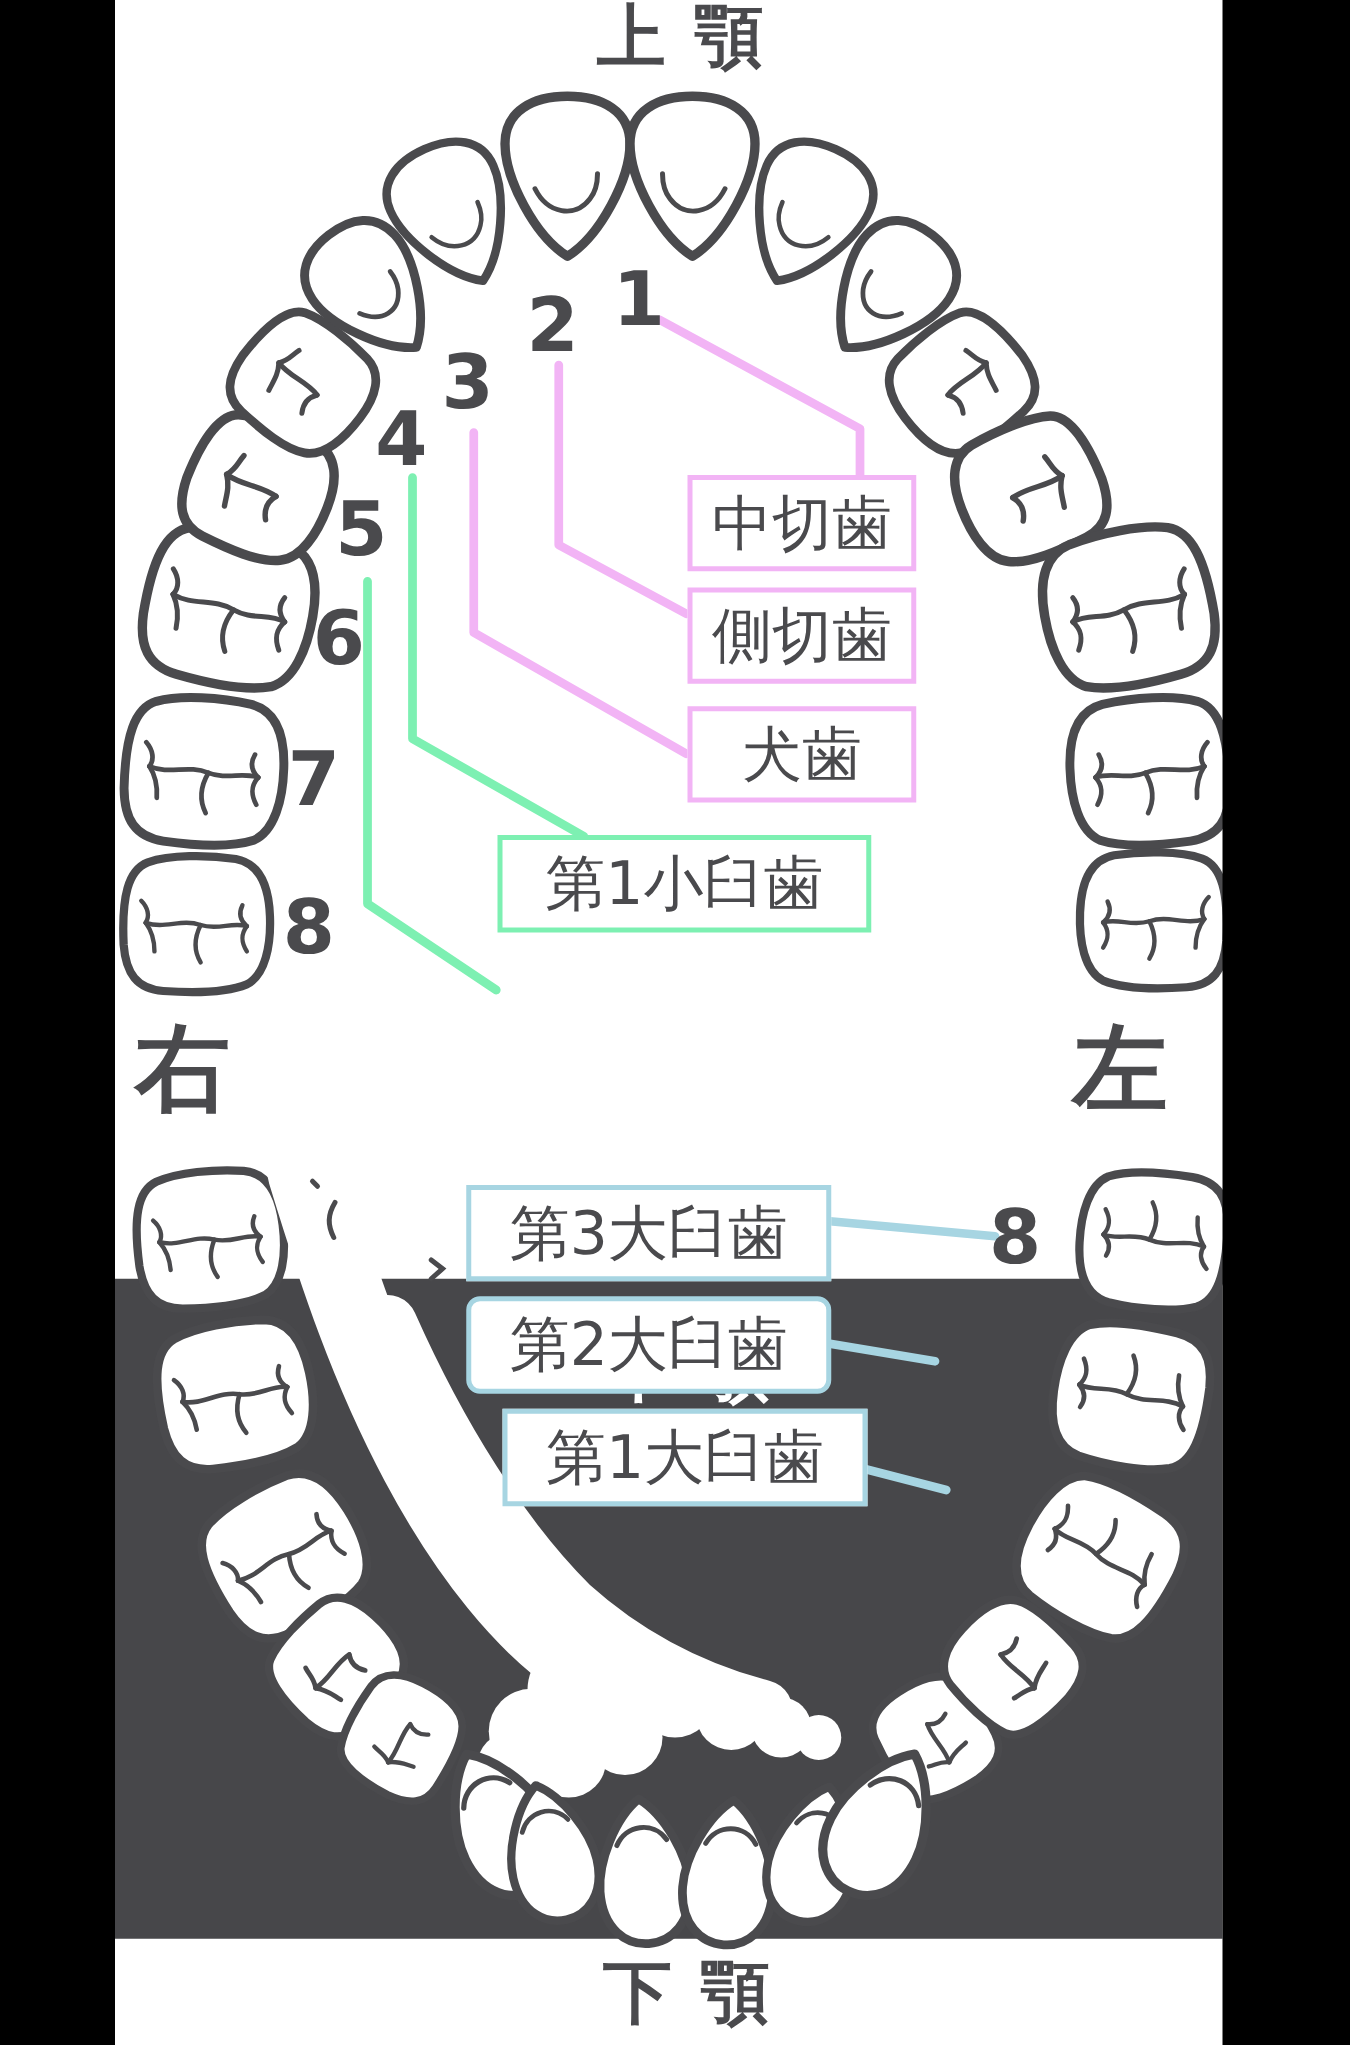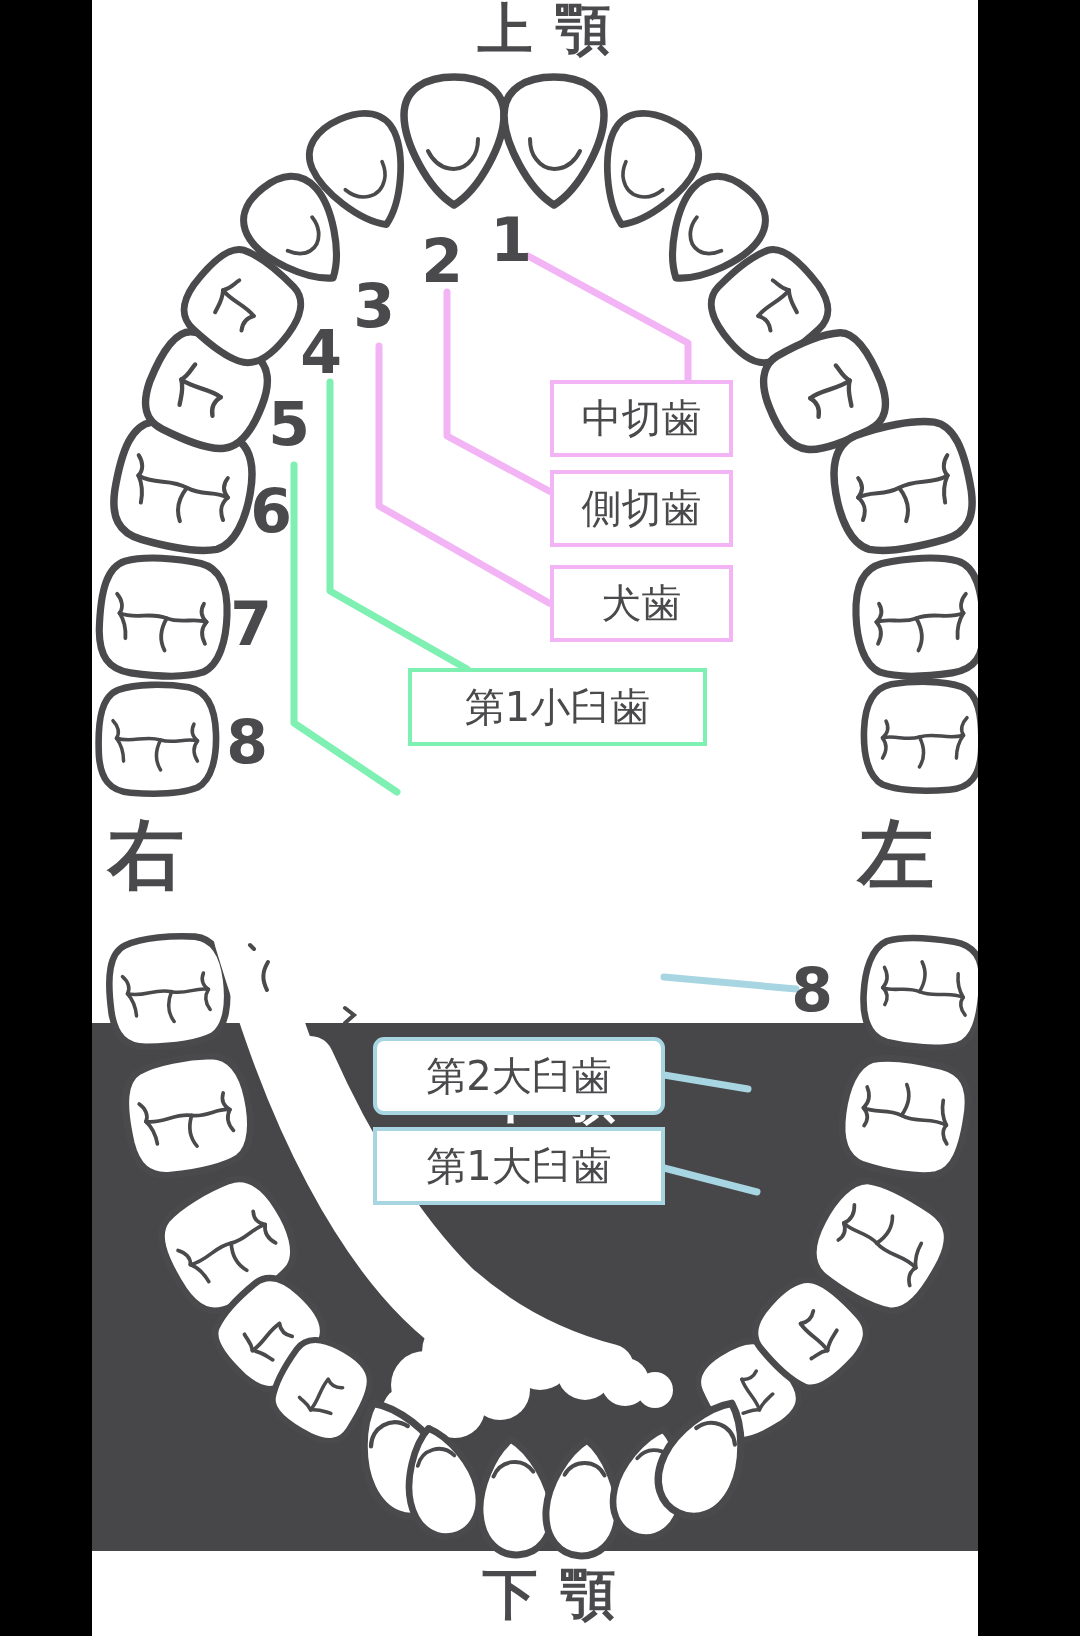--- a/index.html
+++ b/index.html
@@ -6,23 +6,23 @@
   #stage{position:relative;width:1080px;height:1636px;overflow:hidden;
          font-family:"DejaVu Sans","Liberation Sans",sans-serif;background:#fff;text-decoration:underline;}
   #stage svg{position:absolute;left:0;top:0;z-index:0;}
   .txt{position:absolute;color:#4a4a4d;z-index:3;white-space:nowrap;}
   .center{transform:translate(-50%,-50%);}
   .title{font-size:55px;font-weight:600;letter-spacing:2px;}
   .side{font-size:76px;font-weight:600;}
   .num{position:absolute;transform:translate(-50%,-50%);font-size:60px;font-weight:600;
        color:#4a4a4d;z-index:3;}
   .box{position:absolute;background:#fff;display:flex;align-items:center;justify-content:center;
-       font-size:40px;font-weight:500;color:#4a4a4d;z-index:2;box-sizing:border-box;}
+       font-size:48px;font-weight:500;color:#4a4a4d;z-index:2;box-sizing:border-box;}
   .box.pink{border:4px solid #f2b4f5;left:550px;width:183px;height:77px;}
-  .box.green{border:4px solid #7df0b2;left:408px;width:299px;height:78px;text-align:right;}
+  .box.green{border:4px solid #7df0b2;left:398px;width:299px;height:78px;text-align:right;}
   .box.blue{border:4px solid #a7d5e2;left:373px;width:292px;height:77px;}
   .hidden-white{position:absolute;color:#ffffff;font-size:54px;font-weight:600;z-index:1;
        transform:translate(-50%,-50%);letter-spacing:2px;}
 </style>
 </head>
 <body>
 
 <div id="stage">
 
 <svg width="1080" height="1636" viewBox="0 0 1080 1636">
@@ -167,20 +167,23 @@
       <span>側切歯</span>
     </div>
 <div class="box pink" style="top:565px;">
       <span>犬歯</span>
     </div>
 
 <div class="box green" style="top:668px;">
       <span>第1小臼歯</span>
     </div>
 
+<div class="box blue" style="top:948px;">
+      <span>第3大臼歯</span>
+    </div>
 <div class="box blue" style="top:1037px;height:78px;border-radius:11px;">
       <span>第2大臼歯</span>
     </div>
-<div class="box blue" style="top:1127px;height:78px;">
+<div class="box blue" style="top:1127px;height:78px;margin-left:29px;">
       <span>第1大臼歯</span>
     </div>
 
 </div>
 
 </body></html>

